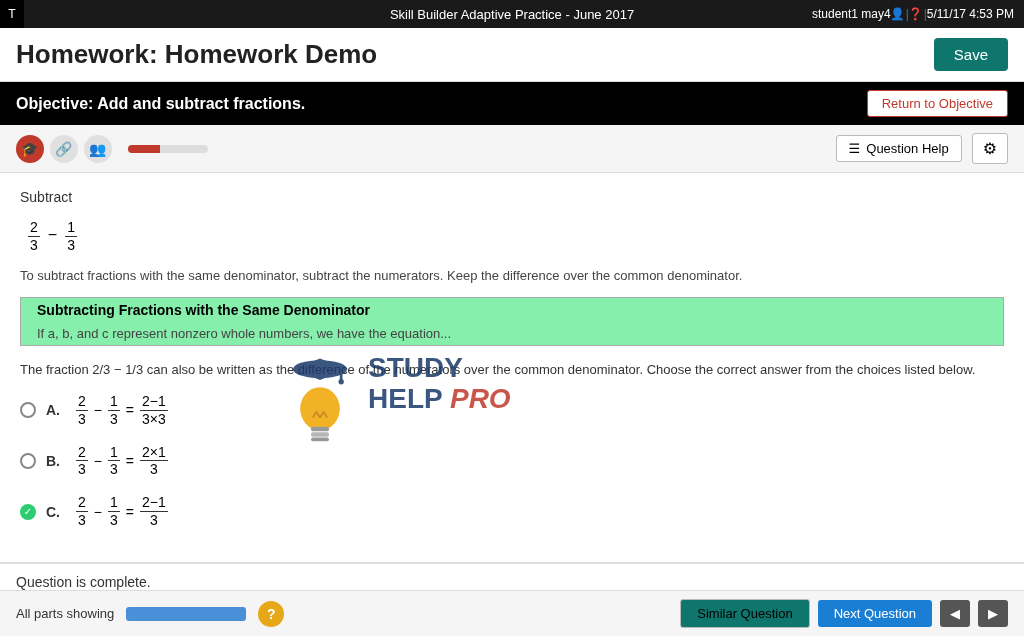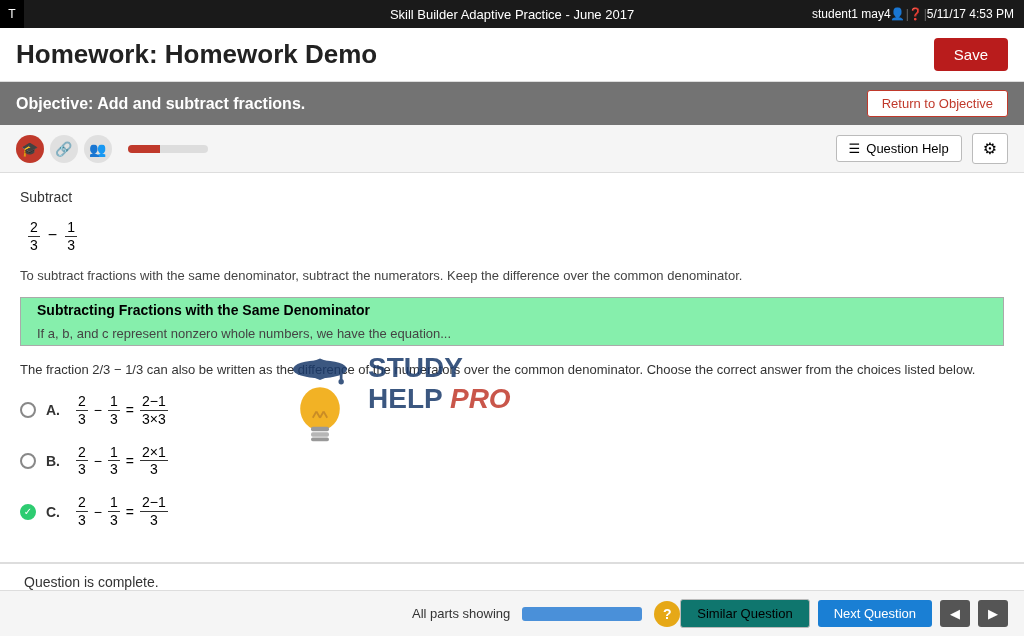--- a/index.html
+++ b/index.html
@@ -48,32 +48,32 @@
       align-items: center;
       justify-content: space-between;
       border-bottom: 1px solid #ddd;
     }
     #header h1 {
       font-size: 26px;
       font-weight: bold;
       color: #222;
     }
     #save-button {
-      background: #b91c1c;
+      background: #0f766e;
       color: #fff;
       border: none;
       padding: 8px 20px;
       font-size: 15px;
       border-radius: 4px;
       cursor: pointer;
     }
 
     
     #objective-bar {
-      background: #737373;
+      background: #000000;
       color: #fff;
       padding: 8px 16px;
       display: flex;
       align-items: center;
       justify-content: space-between;
     }
     #objective-bar span {
       font-size: 16px;
       font-weight: bold;
     }
@@ -296,33 +296,33 @@
       font-weight: 900;
       color: #1a3a6b;
       line-height: 1.1;
       text-transform: uppercase;
     }
     .watermark-text .pro { color: #c0392b; font-style: italic; font-size: 28px; }
 
     
     #status-bar {
       background: #fff;
-      padding: 10px 24px;
+      padding: 10px 16px;
       border-top: 1px solid #ddd;
       font-size: 14px;
       color: #333;
     }
 
     
     #bottom-bar {
       background: #f5f5f5;
       padding: 8px 16px;
       display: flex;
       align-items: center;
-      justify-content: flex-end;
+      justify-content: space-between;
       border-top: 1px solid #ddd;
       position: absolute;
       bottom: 0;
       width: 100%;
     }
     #bottom-bar .left-section {
       display: flex;
       align-items: center;
       gap: 12px;
     }

